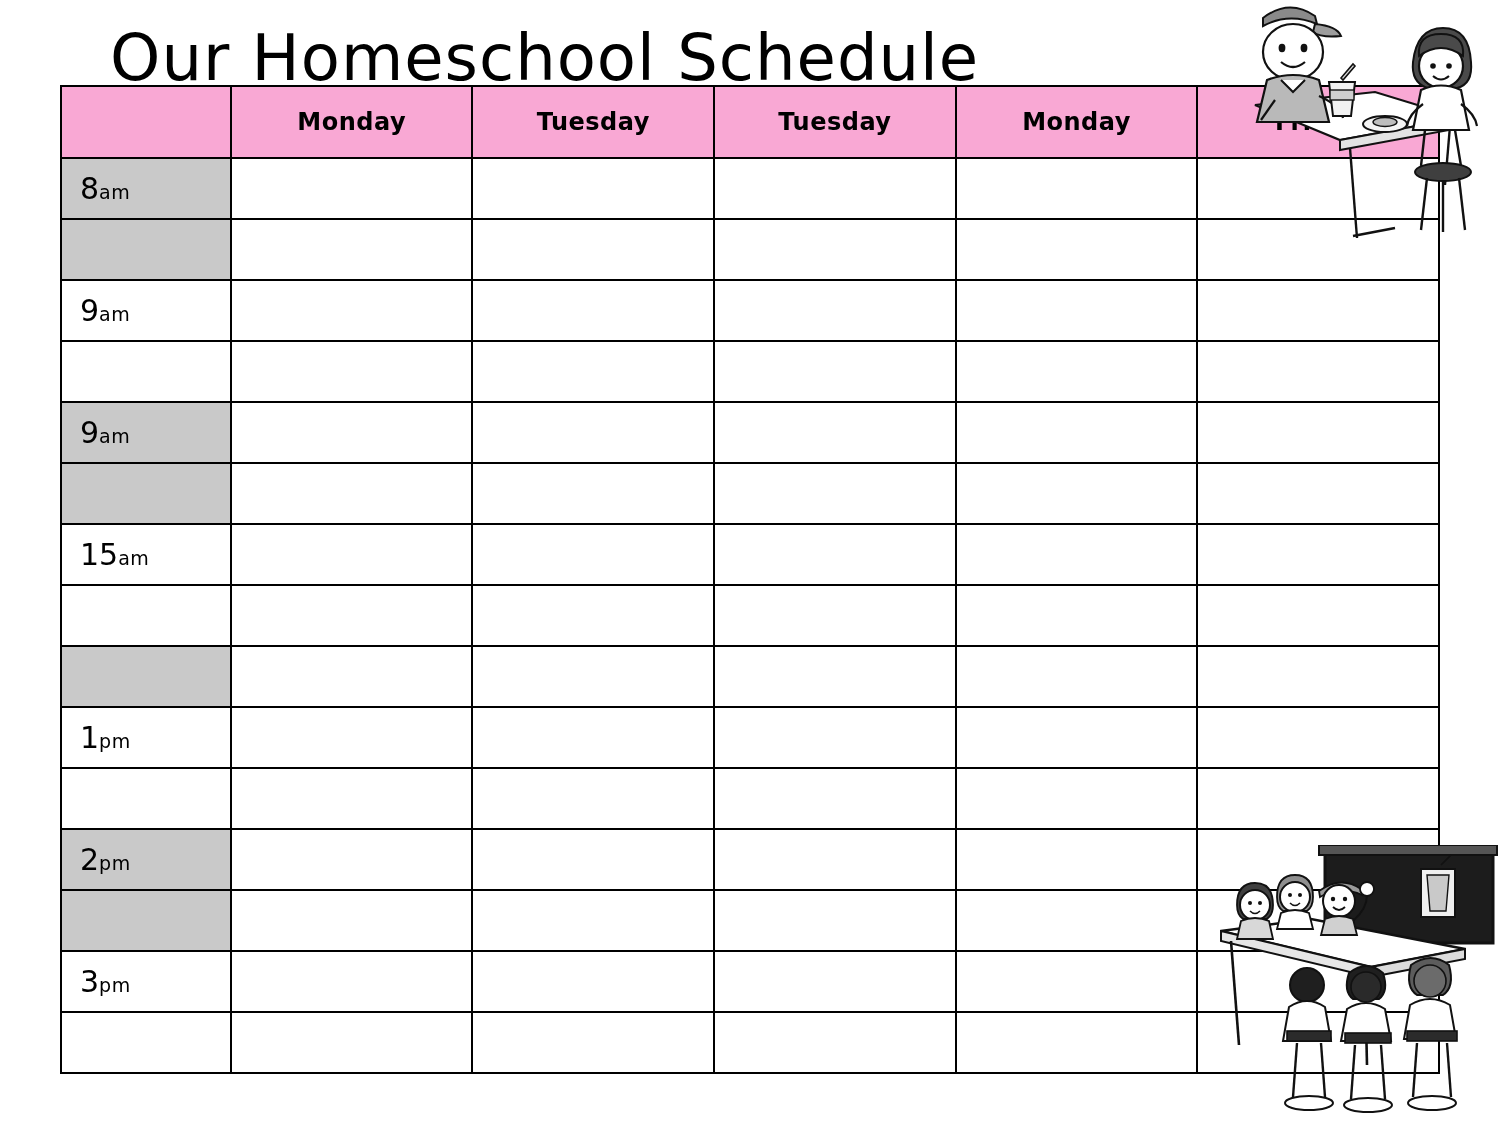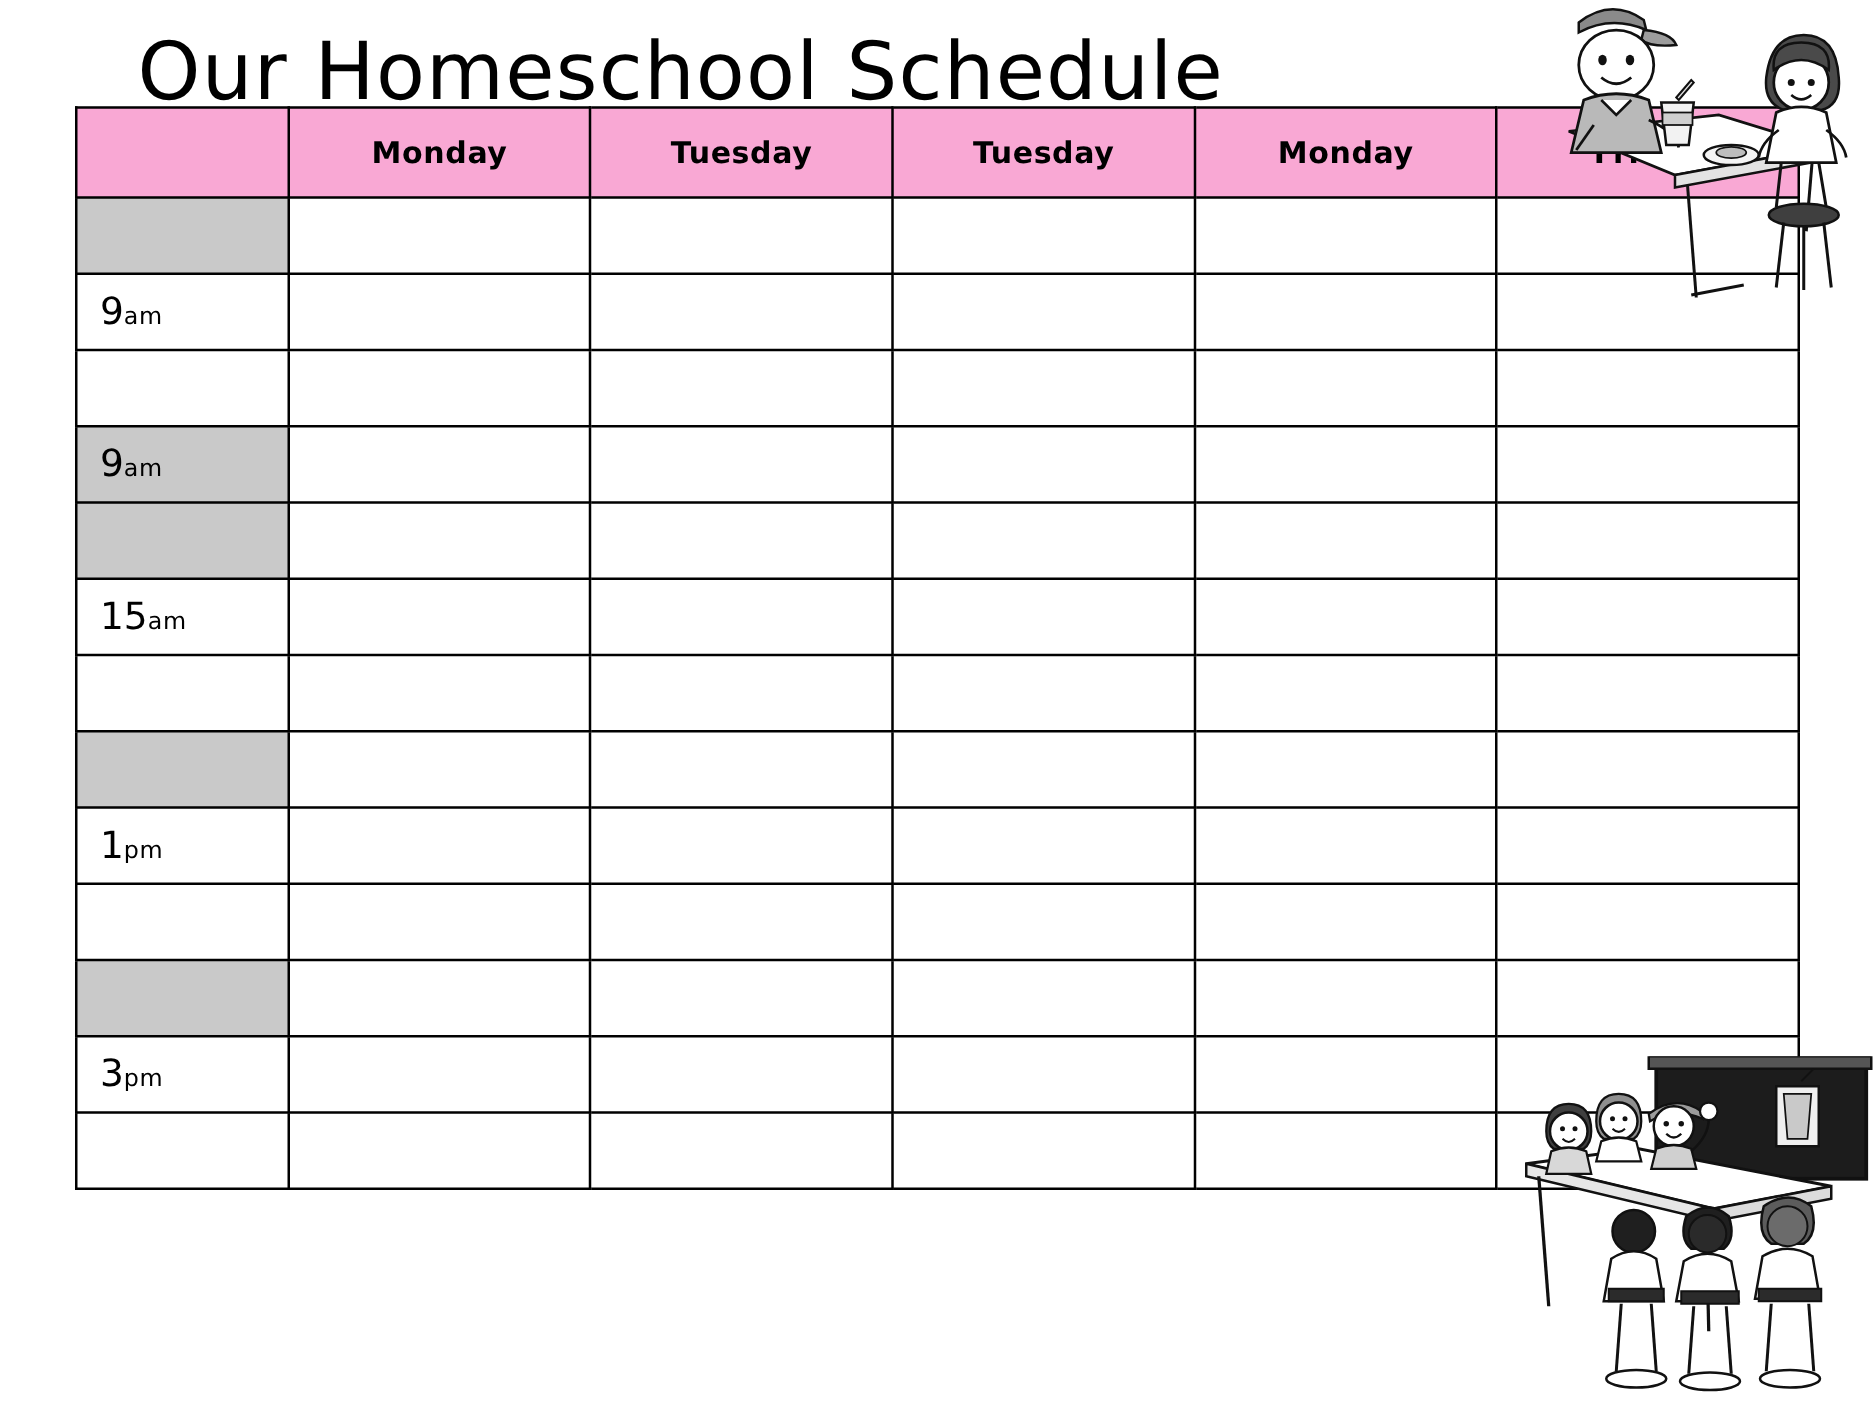--- a/index.html
+++ b/index.html
@@ -130,20 +130,28 @@
         <th>Monday</th>
         <th>Tuesday</th>
         <th>Tuesday</th>
         <th>Monday</th>
         <th>Friday</th>
       </tr>
     </thead>
     <tbody>
 
       <tr>
+        <td class="time-cell shaded"><span>8</span><span class="ampm">am</span></td>
+        <td></td>
+        <td></td>
+        <td></td>
+        <td></td>
+        <td></td>
+      </tr>
+      <tr>
         <td class="time-cell shaded"></td>
         <td></td>
         <td></td>
         <td></td>
         <td></td>
         <td></td>
       </tr>
 
       <tr>
         <td class="time-cell"><span>9</span><span class="ampm">am</span></td>
@@ -215,20 +223,28 @@
       </tr>
       <tr>
         <td class="time-cell"></td>
         <td></td>
         <td></td>
         <td></td>
         <td></td>
         <td></td>
       </tr>
 
+      <tr>
+        <td class="time-cell shaded"><span>2</span><span class="ampm">pm</span></td>
+        <td></td>
+        <td></td>
+        <td></td>
+        <td></td>
+        <td></td>
+      </tr>
       <tr class="purple-line">
         <td class="time-cell shaded"></td>
         <td></td>
         <td></td>
         <td></td>
         <td></td>
         <td></td>
       </tr>
 
       <tr>

